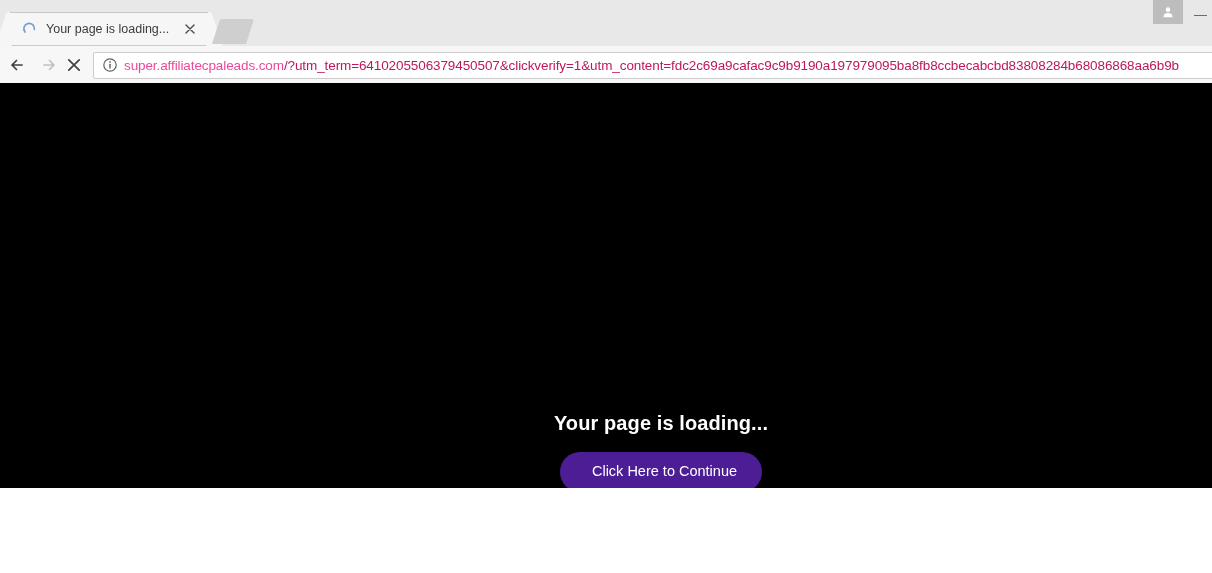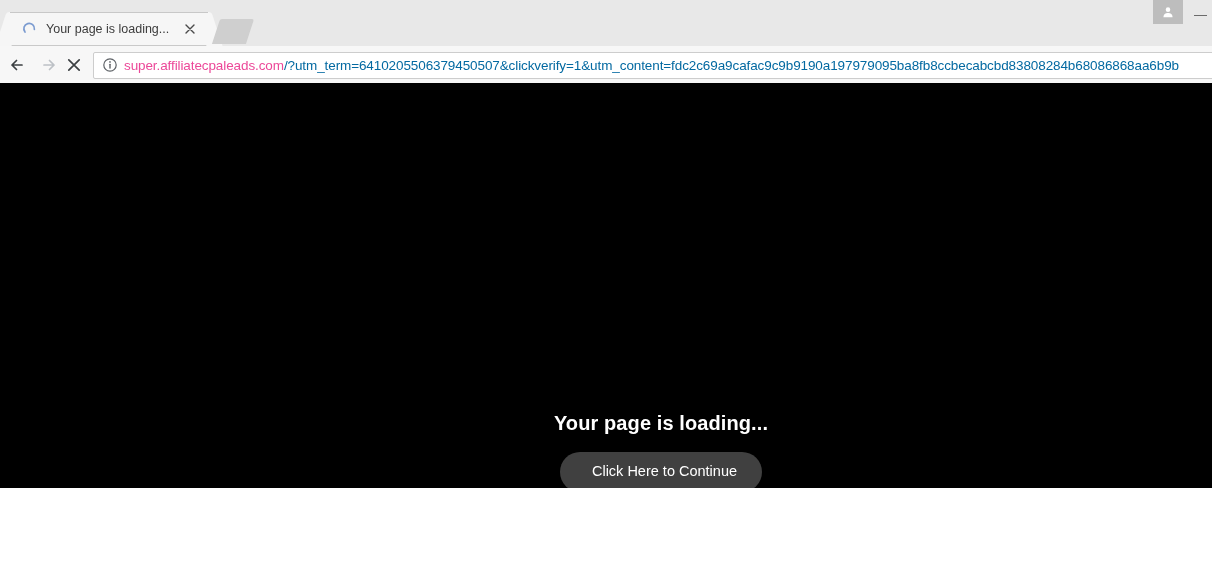--- a/index.html
+++ b/index.html
@@ -179,21 +179,21 @@
     position: absolute;
     left: 30px;
     top: 0;
     height: 25px;
     line-height: 25px;
     font-size: 13.5px;
     white-space: nowrap;
     letter-spacing: -0.1px;
   }
   .omni-host { color: #ec4899; }
-  .omni-rest { color: #0369a1; }
+  .omni-rest { color: #be185d; }
 
   
   .viewport {
     position: absolute;
     top: 83px; left: 0;
     width: 1212px;
     height: 490px;
     background: #000000;
     overflow: hidden;
   }
@@ -210,21 +210,21 @@
     font-size: 20px;
     font-weight: bold;
     color: #ffffff;
     letter-spacing: 0.1px;
   }
   .cta-wrap {
     margin-top: 17px;
   }
   .cta-button {
     display: inline-block;
-    background: #404040;
+    background: #4c1d95;
     color: #ffffff;
     font-size: 14.5px;
     line-height: 1;
     padding: 12px 25px 13px 32px;
     border: none;
     border-radius: 22px;
     cursor: pointer;
     font-family: "Liberation Sans", sans-serif;
   }
 </style>

